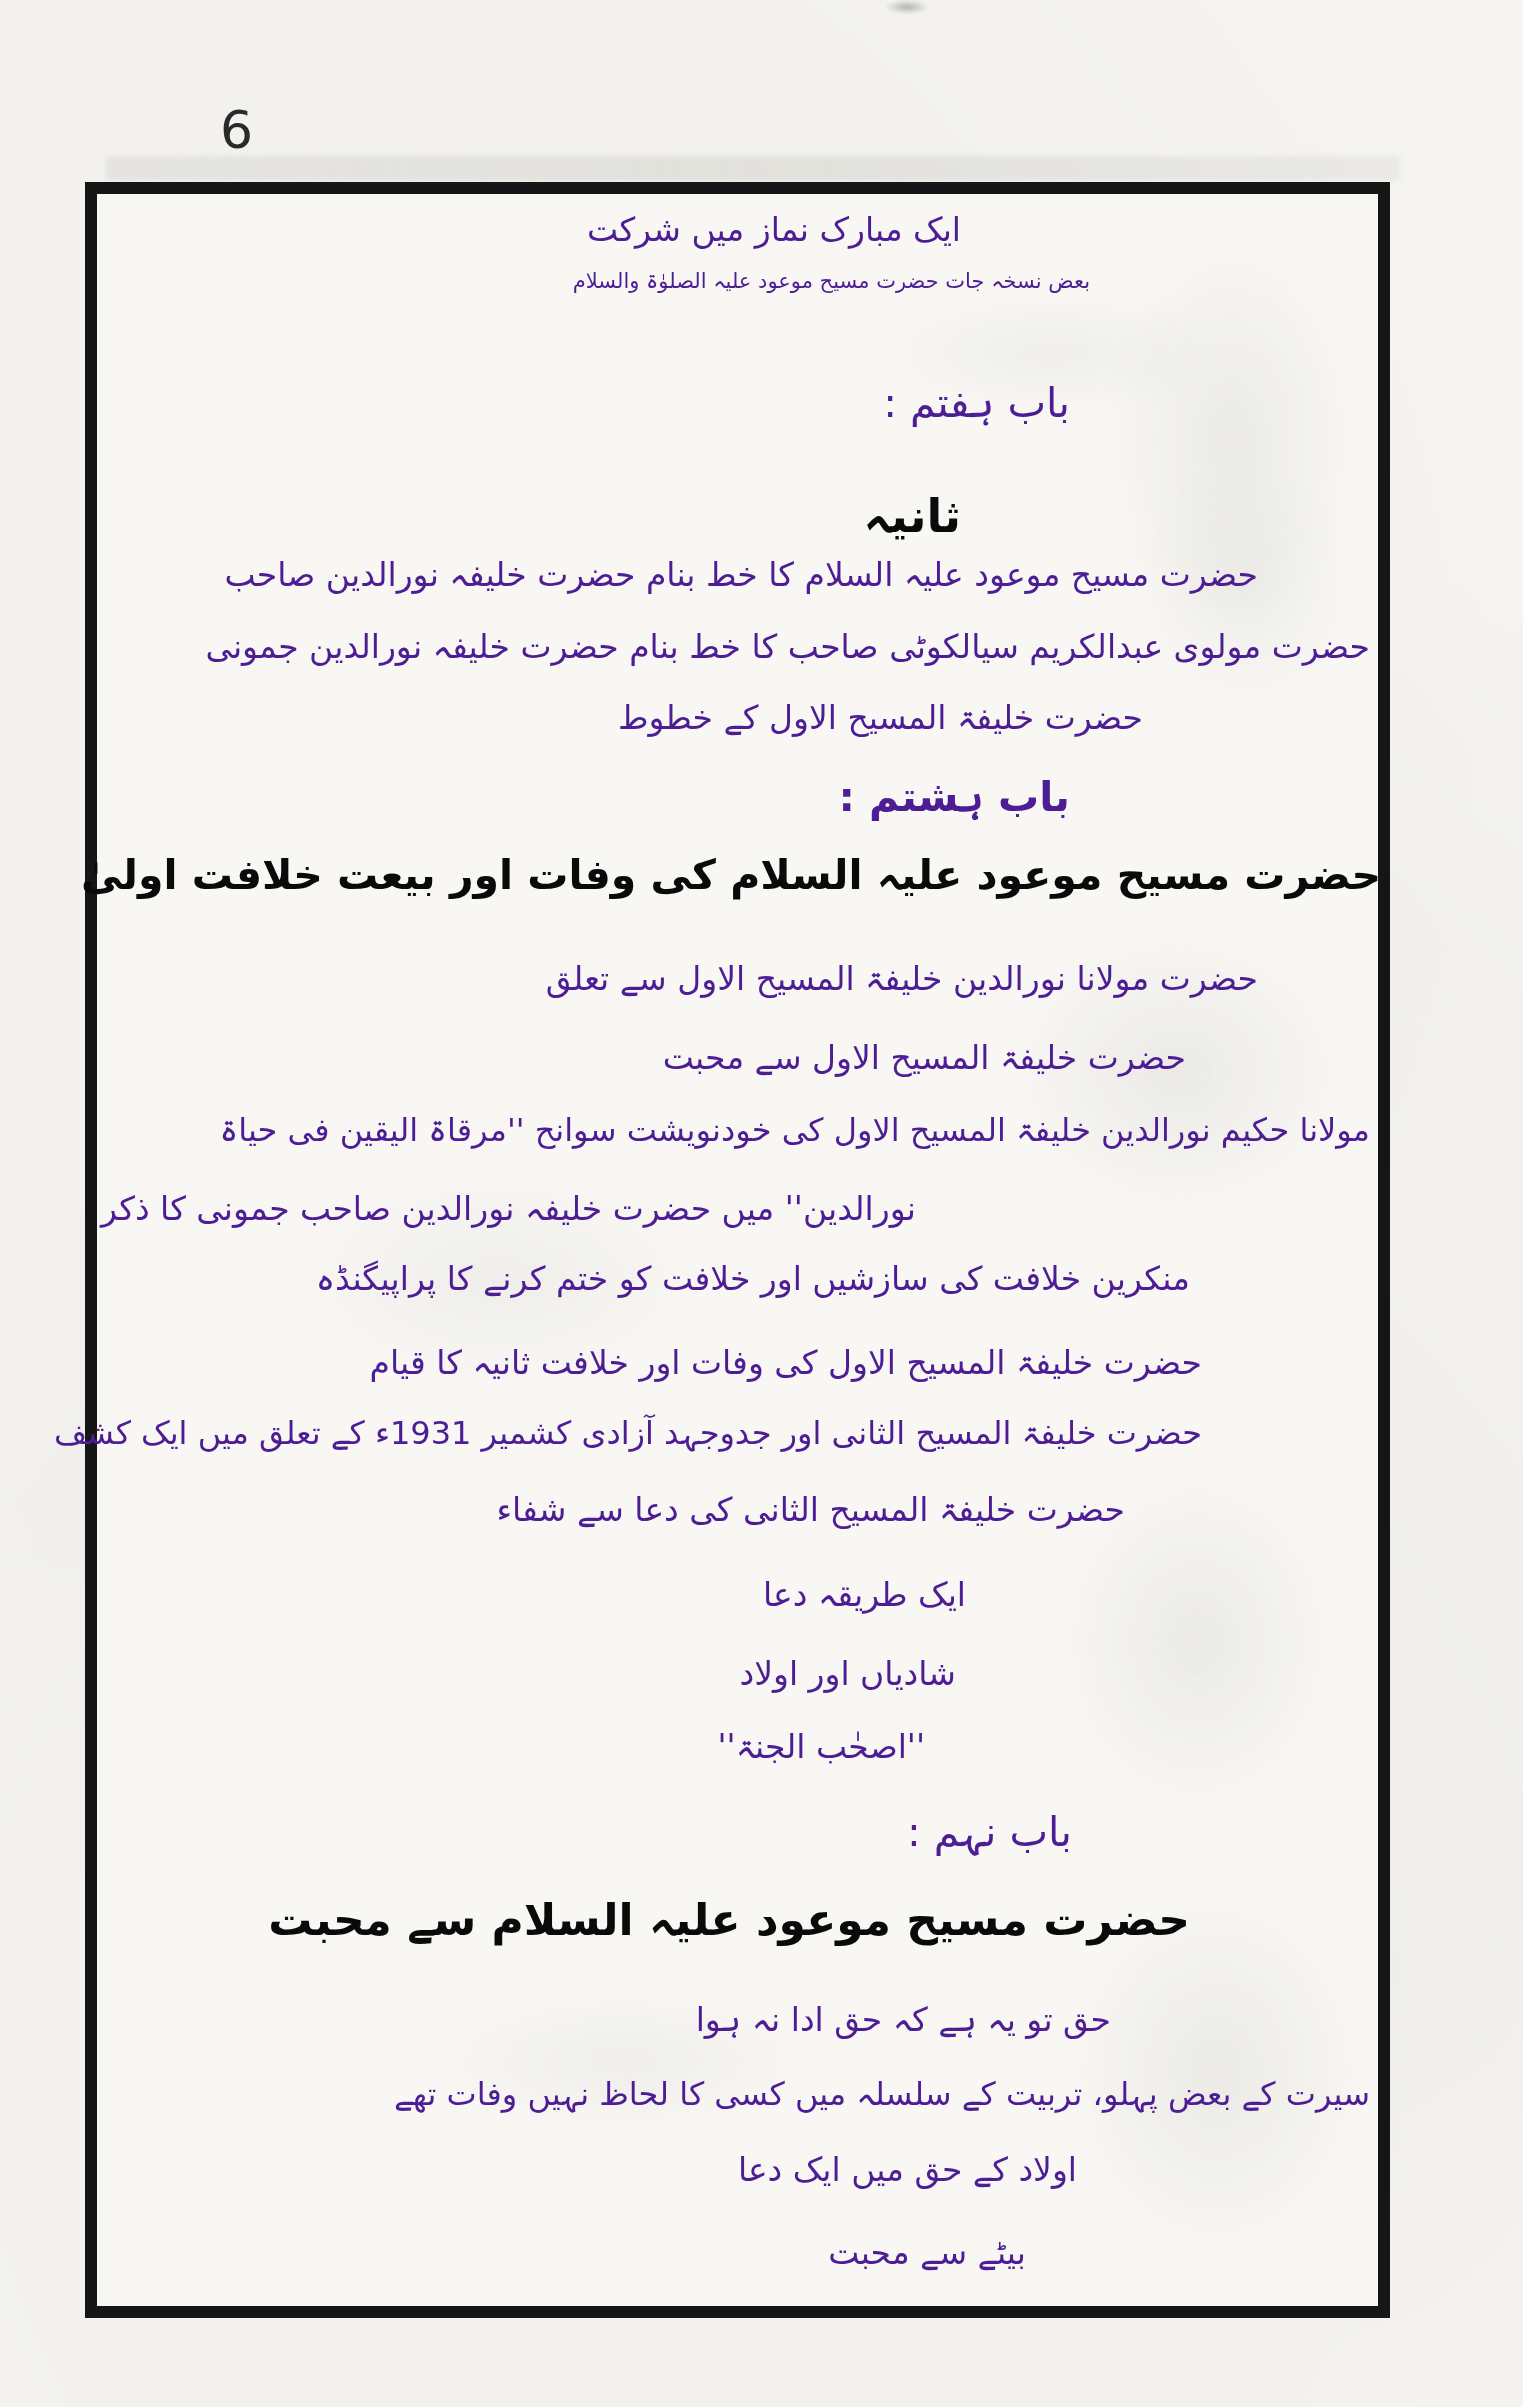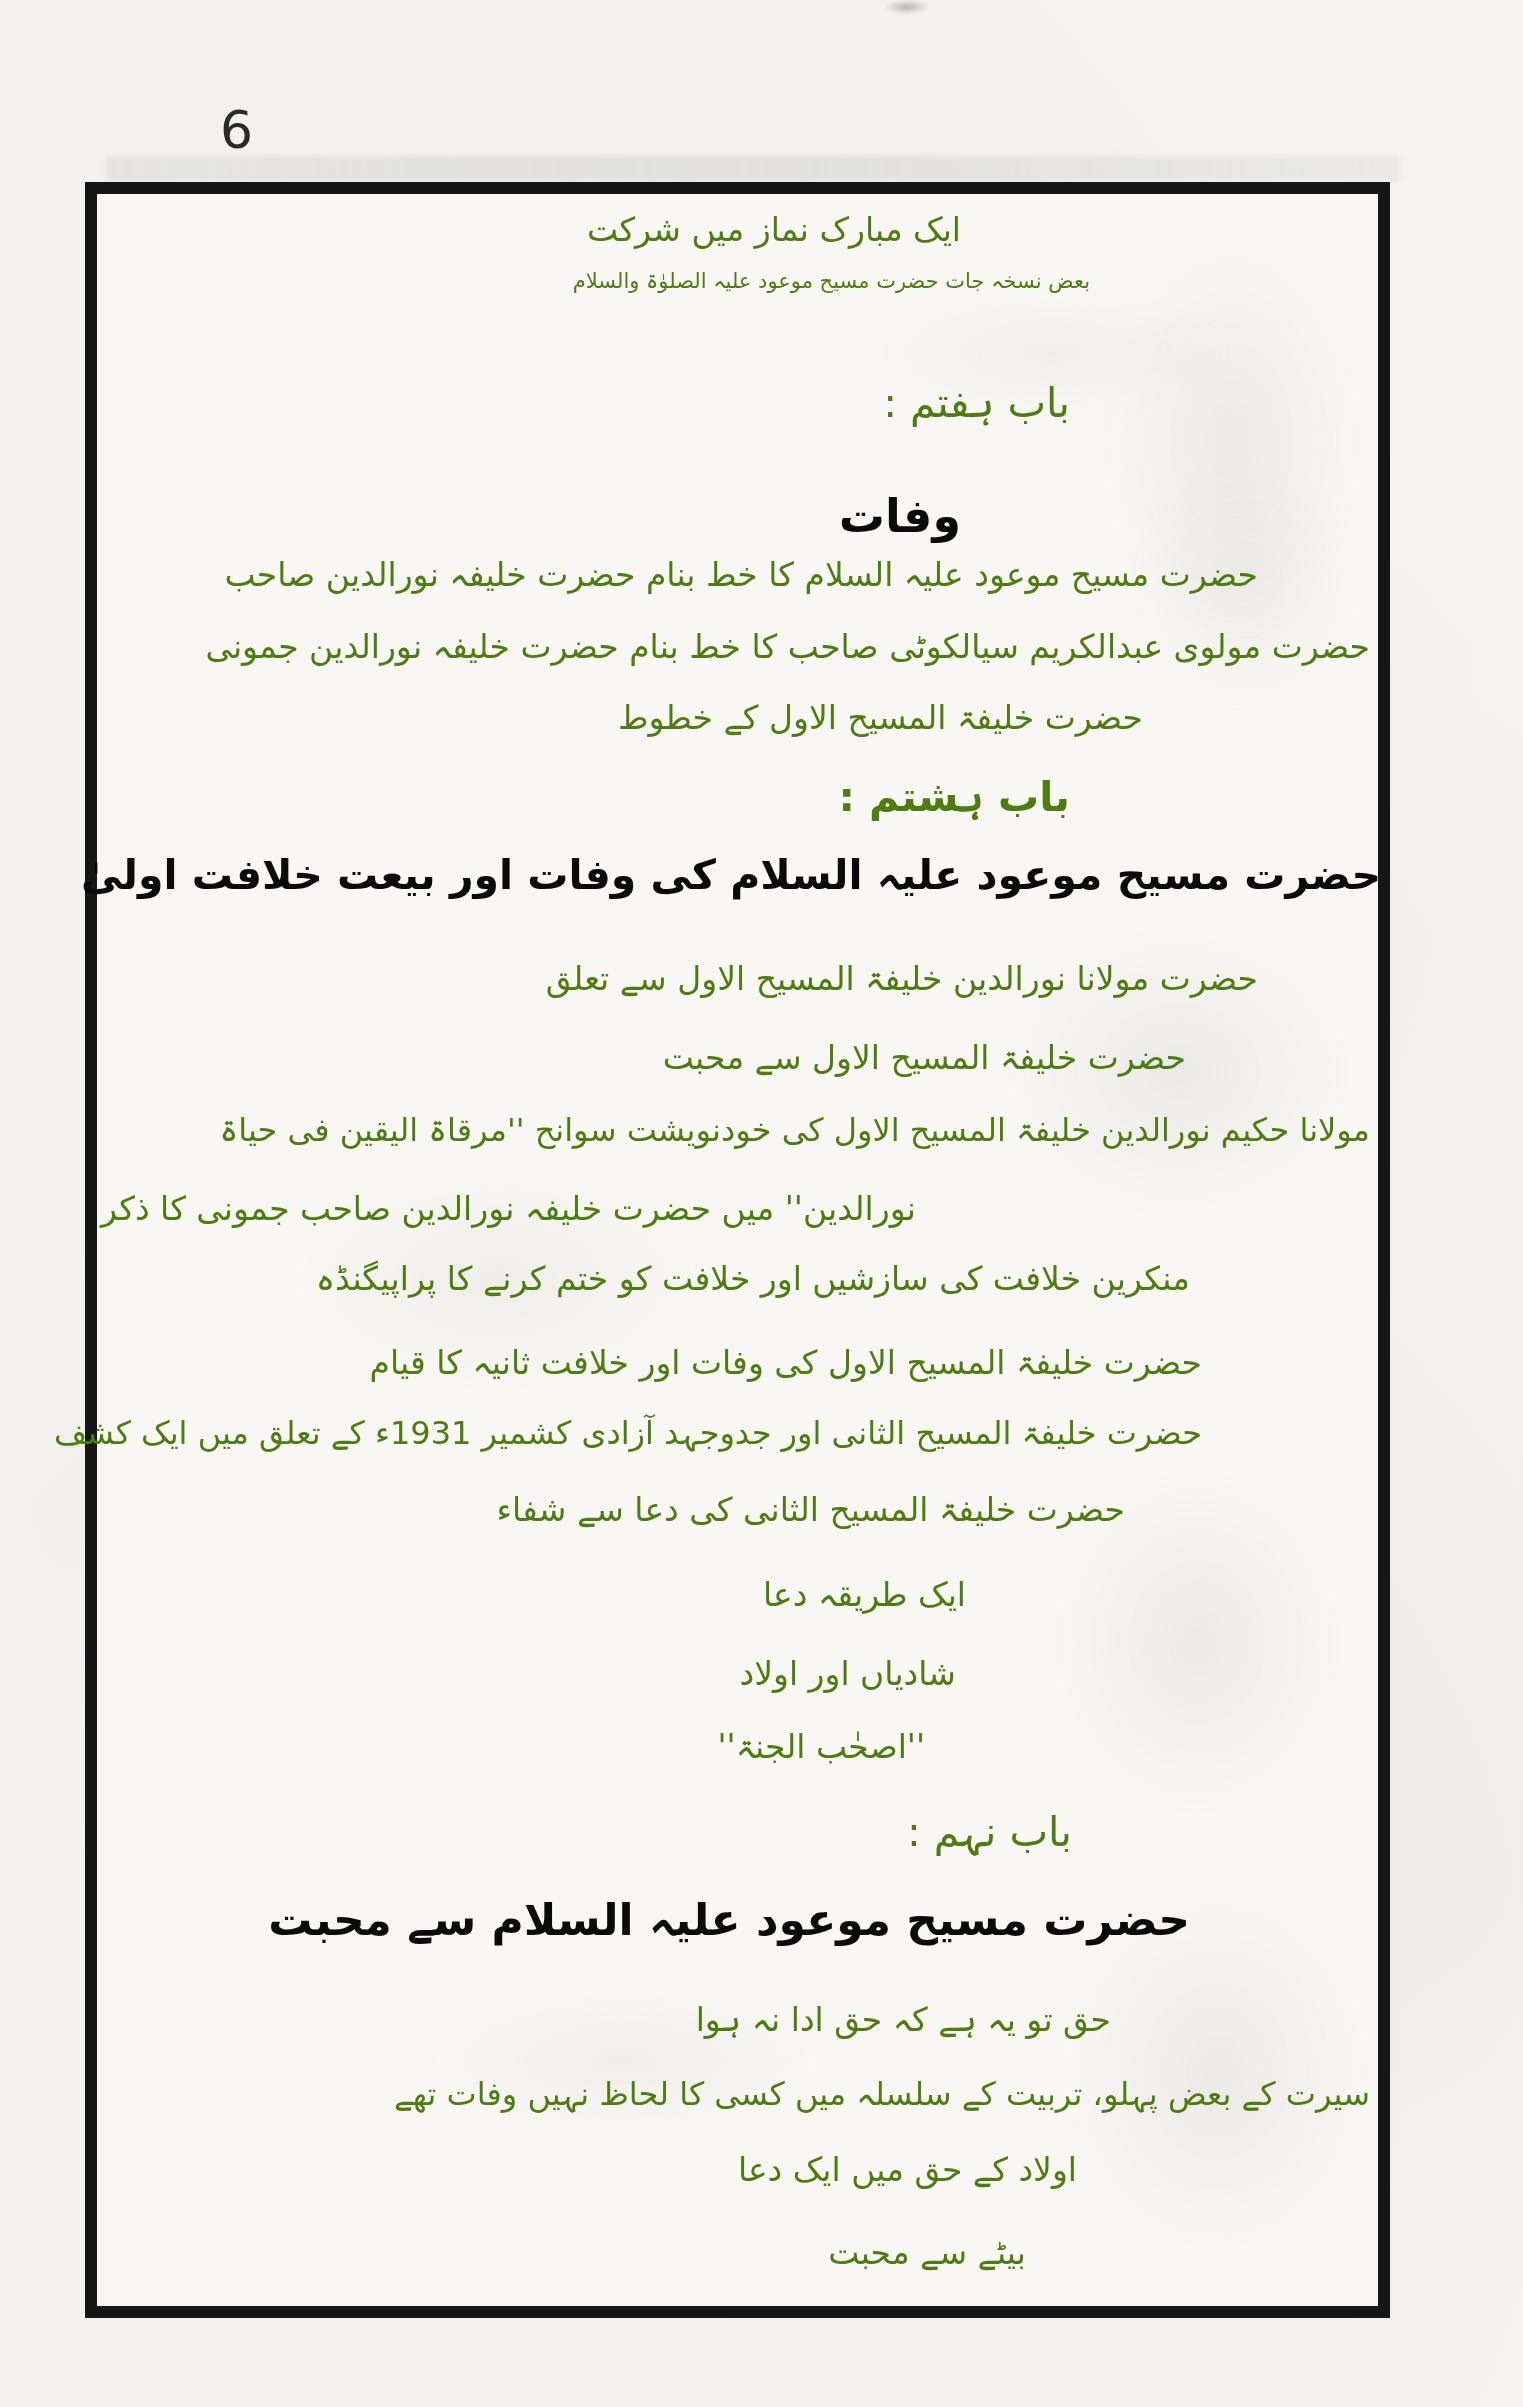--- a/index.html
+++ b/index.html
@@ -41,21 +41,21 @@
     height: 2136px;
     border: 12.6px solid #161616;
     background: #f8f7f4;
     box-sizing: border-box;
   }
   .toc-line {
     position: absolute;
     direction: rtl;
     unicode-bidi: plaintext;
     white-space: nowrap;
-    color: #4d7c0f;
+    color: #4c1d95;
     font-family: "DejaVu Sans", sans-serif;
     line-height: 1.25;
   }
   .bold { font-weight: bold; color: #0a0a0a; }
   .ghost {
     position: absolute;
     filter: blur(5.8px);
     opacity: 0.55;
     pointer-events: none;
     border-radius: 45%;
@@ -99,21 +99,21 @@
 <div class="ghost g1" style="left:1004px; top:927px; width:348px; height:290px;"></div>
 <div class="ghost g2" style="left:290px; top:1168px; width:415px; height:222px;"></div>
 <div class="ghost g1" style="left:1052px; top:1468px; width:290px; height:348px;"></div>
 <div class="ghost g1" style="left:1062px; top:1883px; width:309px; height:377px;"></div>
 <div class="ghost g2" style="left:425px; top:1989px; width:396px; height:145px;"></div>
 
 <div class="toc-line" style="top:209px; right:563px; font-size:33px;">ایک مبارک نماز میں شرکت</div>
 <div class="toc-line" style="top:268px; right:434px; font-size:21px;">بعض نسخہ جات حضرت مسیح موعود علیہ الصلوٰۃ والسلام</div>
 
 <div class="toc-line" style="top:378px; right:454px; font-size:41px;">باب ہفتم :</div>
-<div class="toc-line bold" style="top:488px; right:563px; font-size:46px;">وفات</div>
+<div class="toc-line bold" style="top:488px; right:563px; font-size:46px;">ثانیہ</div>
 <div class="toc-line" style="top:554px; right:266px; font-size:33px;">حضرت مسیح موعود علیہ السلام کا خط بنام حضرت خلیفہ نورالدین صاحب</div>
 <div class="toc-line" style="top:626px; right:154px; font-size:33px;">حضرت مولوی عبدالکریم سیالکوٹی صاحب کا خط بنام حضرت خلیفہ نورالدین جمونی</div>
 <div class="toc-line" style="top:697px; right:381px; font-size:33px;">حضرت خلیفۃ المسیح الاول کے خطوط</div>
 
 <div class="toc-line" style="top:772px; right:454px; font-size:41px;font-weight:bold;">باب ہشتم :</div>
 <div class="toc-line bold" style="top:850px; right:143px; font-size:41px;">حضرت مسیح موعود علیہ السلام کی وفات اور بیعت خلافت اولیٰ</div>
 <div class="toc-line" style="top:958px; right:266px; font-size:33px;">حضرت مولانا نورالدین خلیفۃ المسیح الاول سے تعلق</div>
 <div class="toc-line" style="top:1037px; right:338px; font-size:33px;">حضرت خلیفۃ المسیح الاول سے محبت</div>
 <div class="toc-line" style="top:1110px; right:154px; font-size:32px;">مولانا حکیم نورالدین خلیفۃ المسیح الاول کی خودنویشت سوانح ''مرقاۃ الیقین فی حیاۃ</div>
 <div class="toc-line" style="top:1188px; left:101px; font-size:33px;">نورالدین'' میں حضرت خلیفہ نورالدین صاحب جمونی کا ذکر</div>

